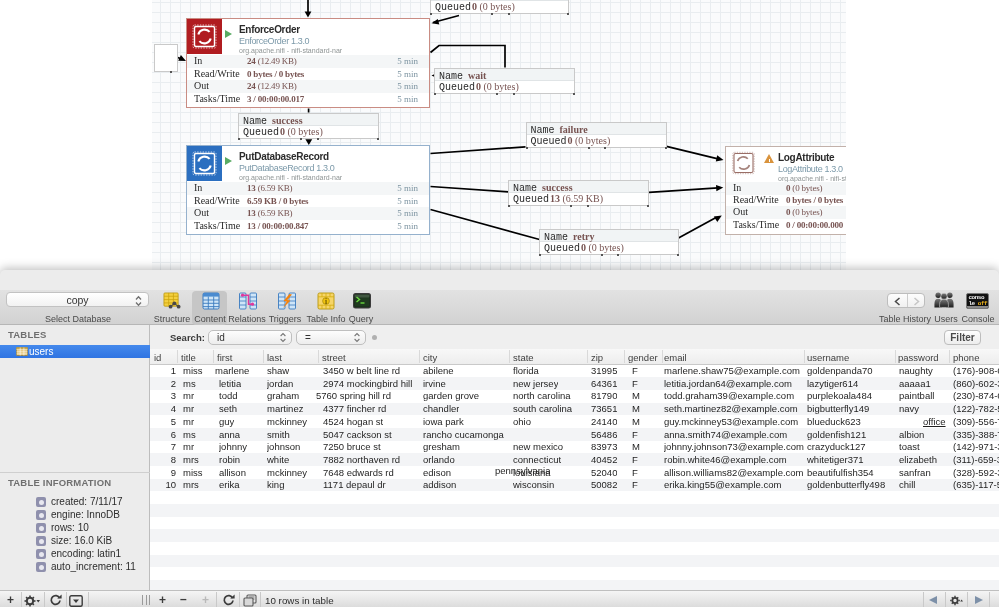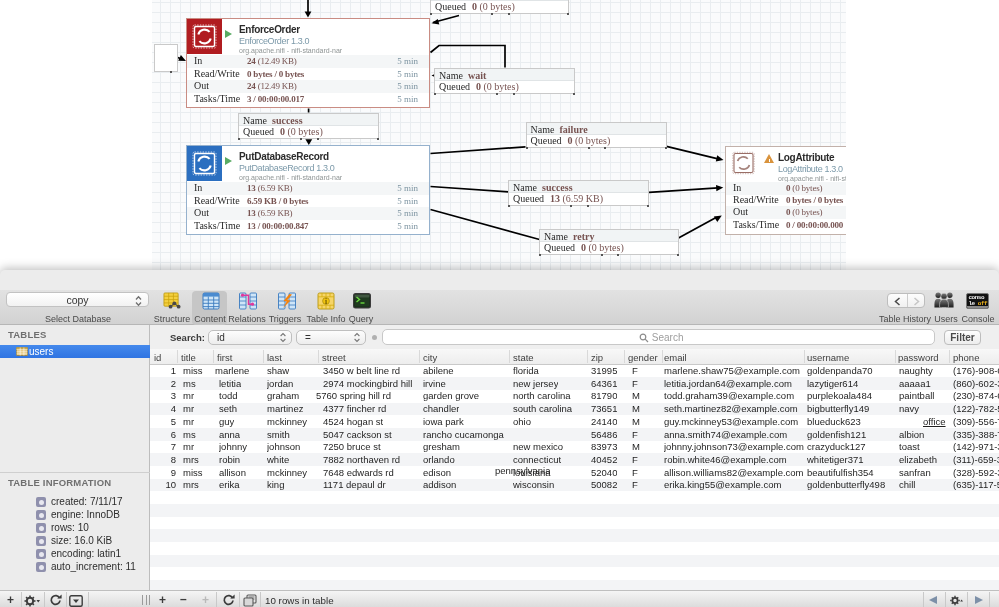--- a/index.html
+++ b/index.html
@@ -34,21 +34,21 @@
 .prow.odd { background:#f4f6f7; }
 .pl { position:absolute; left:7px; }
 .pv { position:absolute; left:60px; color:#775351; font-size:9px; letter-spacing:-0.2px; }
 .pm { position:absolute; right:11px; color:#7e95a2; font-size:9px; }
 
 .clabel { position:absolute; background:#fff; border:1px solid #c9c9c9;
   font-family:"Liberation Serif", serif; font-size:10px; color:#2a2a2a; }
 .cname { height:12.5px; line-height:13px; background:#f1f4f5;
   border-bottom:1px solid #e0e4e6; }
 .cq { height:12px; line-height:12.5px; }
-.ck { margin-left:4px; }
+.ck { margin-left:4px;font-family:Liberation Mono, monospace; }
 .cvv { color:#775351; font-weight:bold; }
 .cvr { color:#775351; }
 .dot { position:absolute; width:2px; height:2px; background:#555; bottom:-2px; }
 
 
 #win { position:absolute; left:0; top:270px; width:999px; height:337px;
   background:#ececec; border-radius:5px 5px 0 0;
   box-shadow:0 -2px 10px rgba(0,0,0,0.25); }
 #titlebar { position:absolute; left:0; top:0; width:999px; height:20px;
   background:linear-gradient(#e9e9e9,#d8d8d8); border-radius:5px 5px 0 0;
@@ -404,28 +404,20 @@
         <path d="M1.6 7 L4 9.4 L6.4 7" fill="none" stroke="#777" stroke-width="1.1"></path>
       </svg>
     </div>
     <div class="mdrop" style="left:146px;width:70px;padding-left:8px;line-height:14px;">=
       <svg width="8" height="11" viewBox="0 0 8 11" style="position:absolute;right:4px;top:1.5px;">
         <path d="M1.6 4 L4 1.6 L6.4 4" fill="none" stroke="#777" stroke-width="1.1"></path>
         <path d="M1.6 7 L4 9.4 L6.4 7" fill="none" stroke="#777" stroke-width="1.1"></path>
       </svg>
     </div>
     <div style="position:absolute;left:222px;top:10px;width:5px;height:5px;border-radius:50%;background:#b0b0b0;"></div>
-    <div id="sfield">
-      <div style="position:absolute;left:256px;top:2px;color:#9d9d9d;font-size:10px;">
-        <svg width="10" height="10" viewBox="0 0 10 10" style="vertical-align:-1.5px;">
-          <circle cx="4" cy="4" r="2.8" fill="none" stroke="#8b8b8b" stroke-width="1.2"></circle>
-          <line x1="6.2" y1="6.2" x2="9" y2="9" stroke="#8b8b8b" stroke-width="1.2"></line>
-        </svg> Search
-      </div>
-    </div>
     <div id="filterbtn">Filter</div>
   </div>
   <div id="sidebar">
     <div class="shead" style="padding-top:4px;">TABLES</div>
     <div id="usersrow">
       <svg width="12" height="9" viewBox="0 0 12 9" style="position:absolute;left:15.5px;top:2px;">
         <rect x="0.5" y="0.5" width="11" height="8" rx="0.5" fill="#e3c577" stroke="#9a7d2f" stroke-width="0.7"></rect>
         <rect x="0.5" y="0.5" width="11" height="2.2" fill="#c9a94e"></rect>
         <path d="M0.5 2.7 h11 M0.5 4.8 h11 M0.5 6.9 h11 M4.2 0.5 v8 M7.9 0.5 v8" stroke="#fff" stroke-width="0.6"></path>
       </svg>

